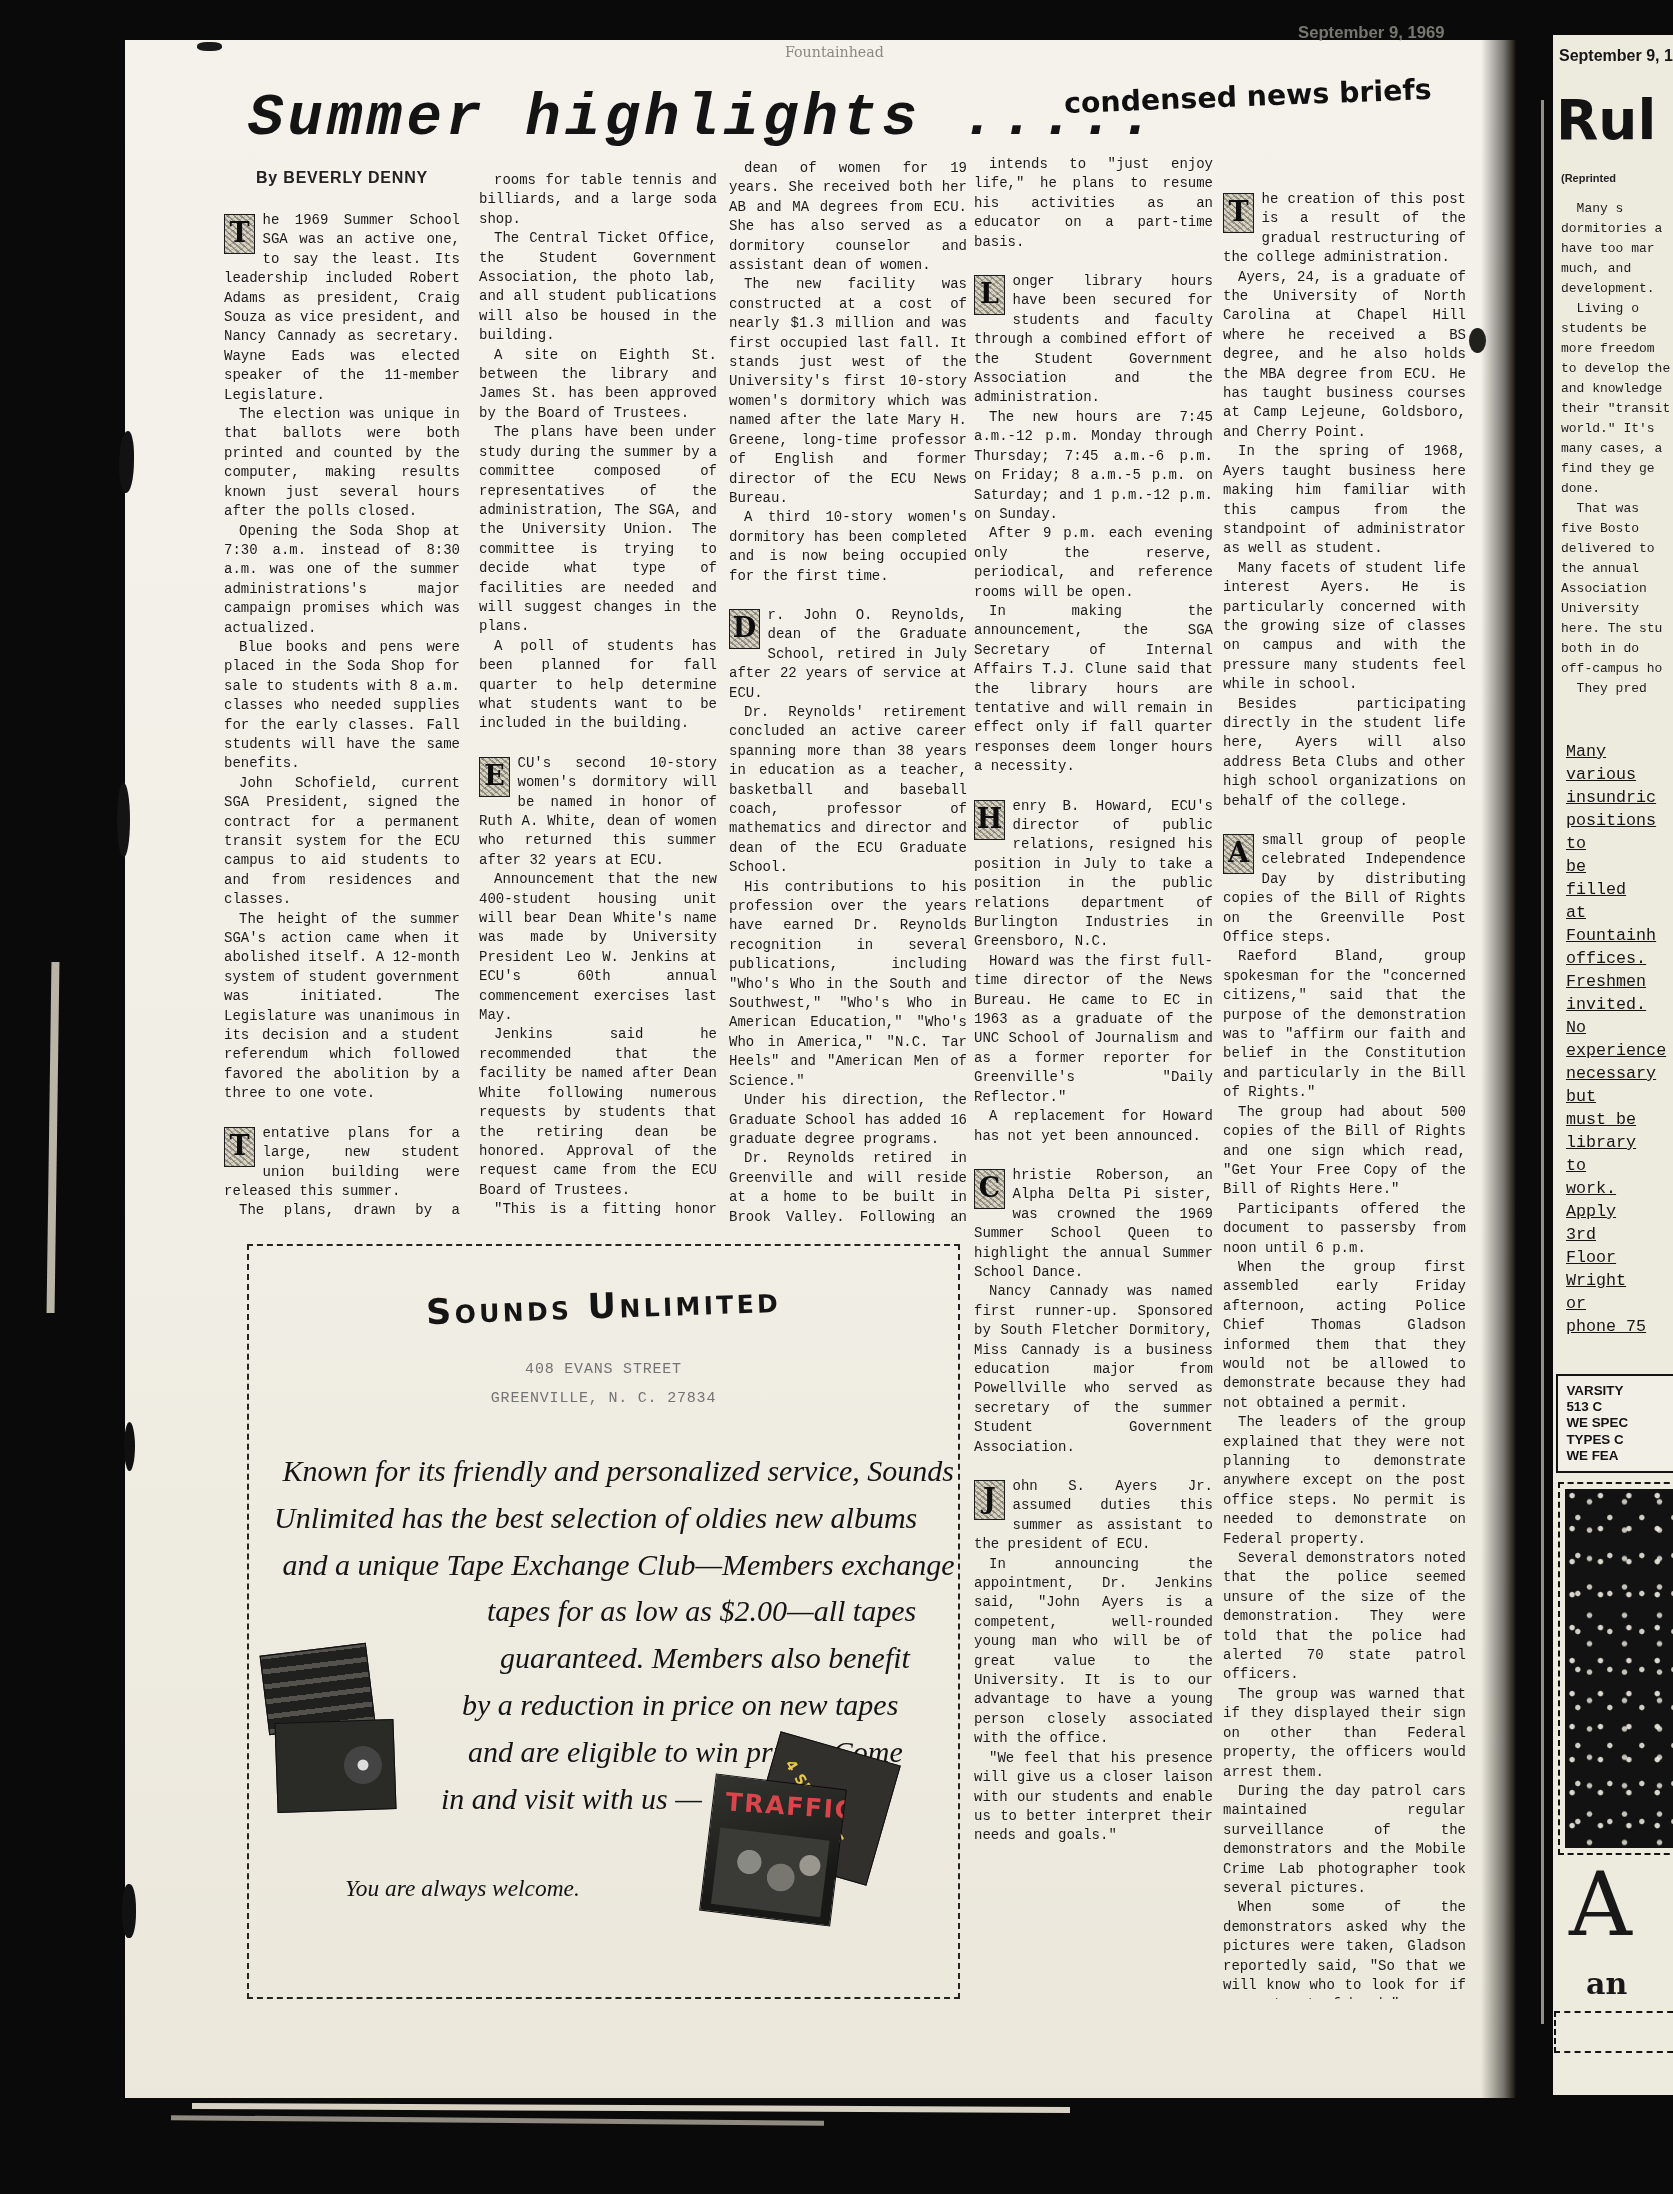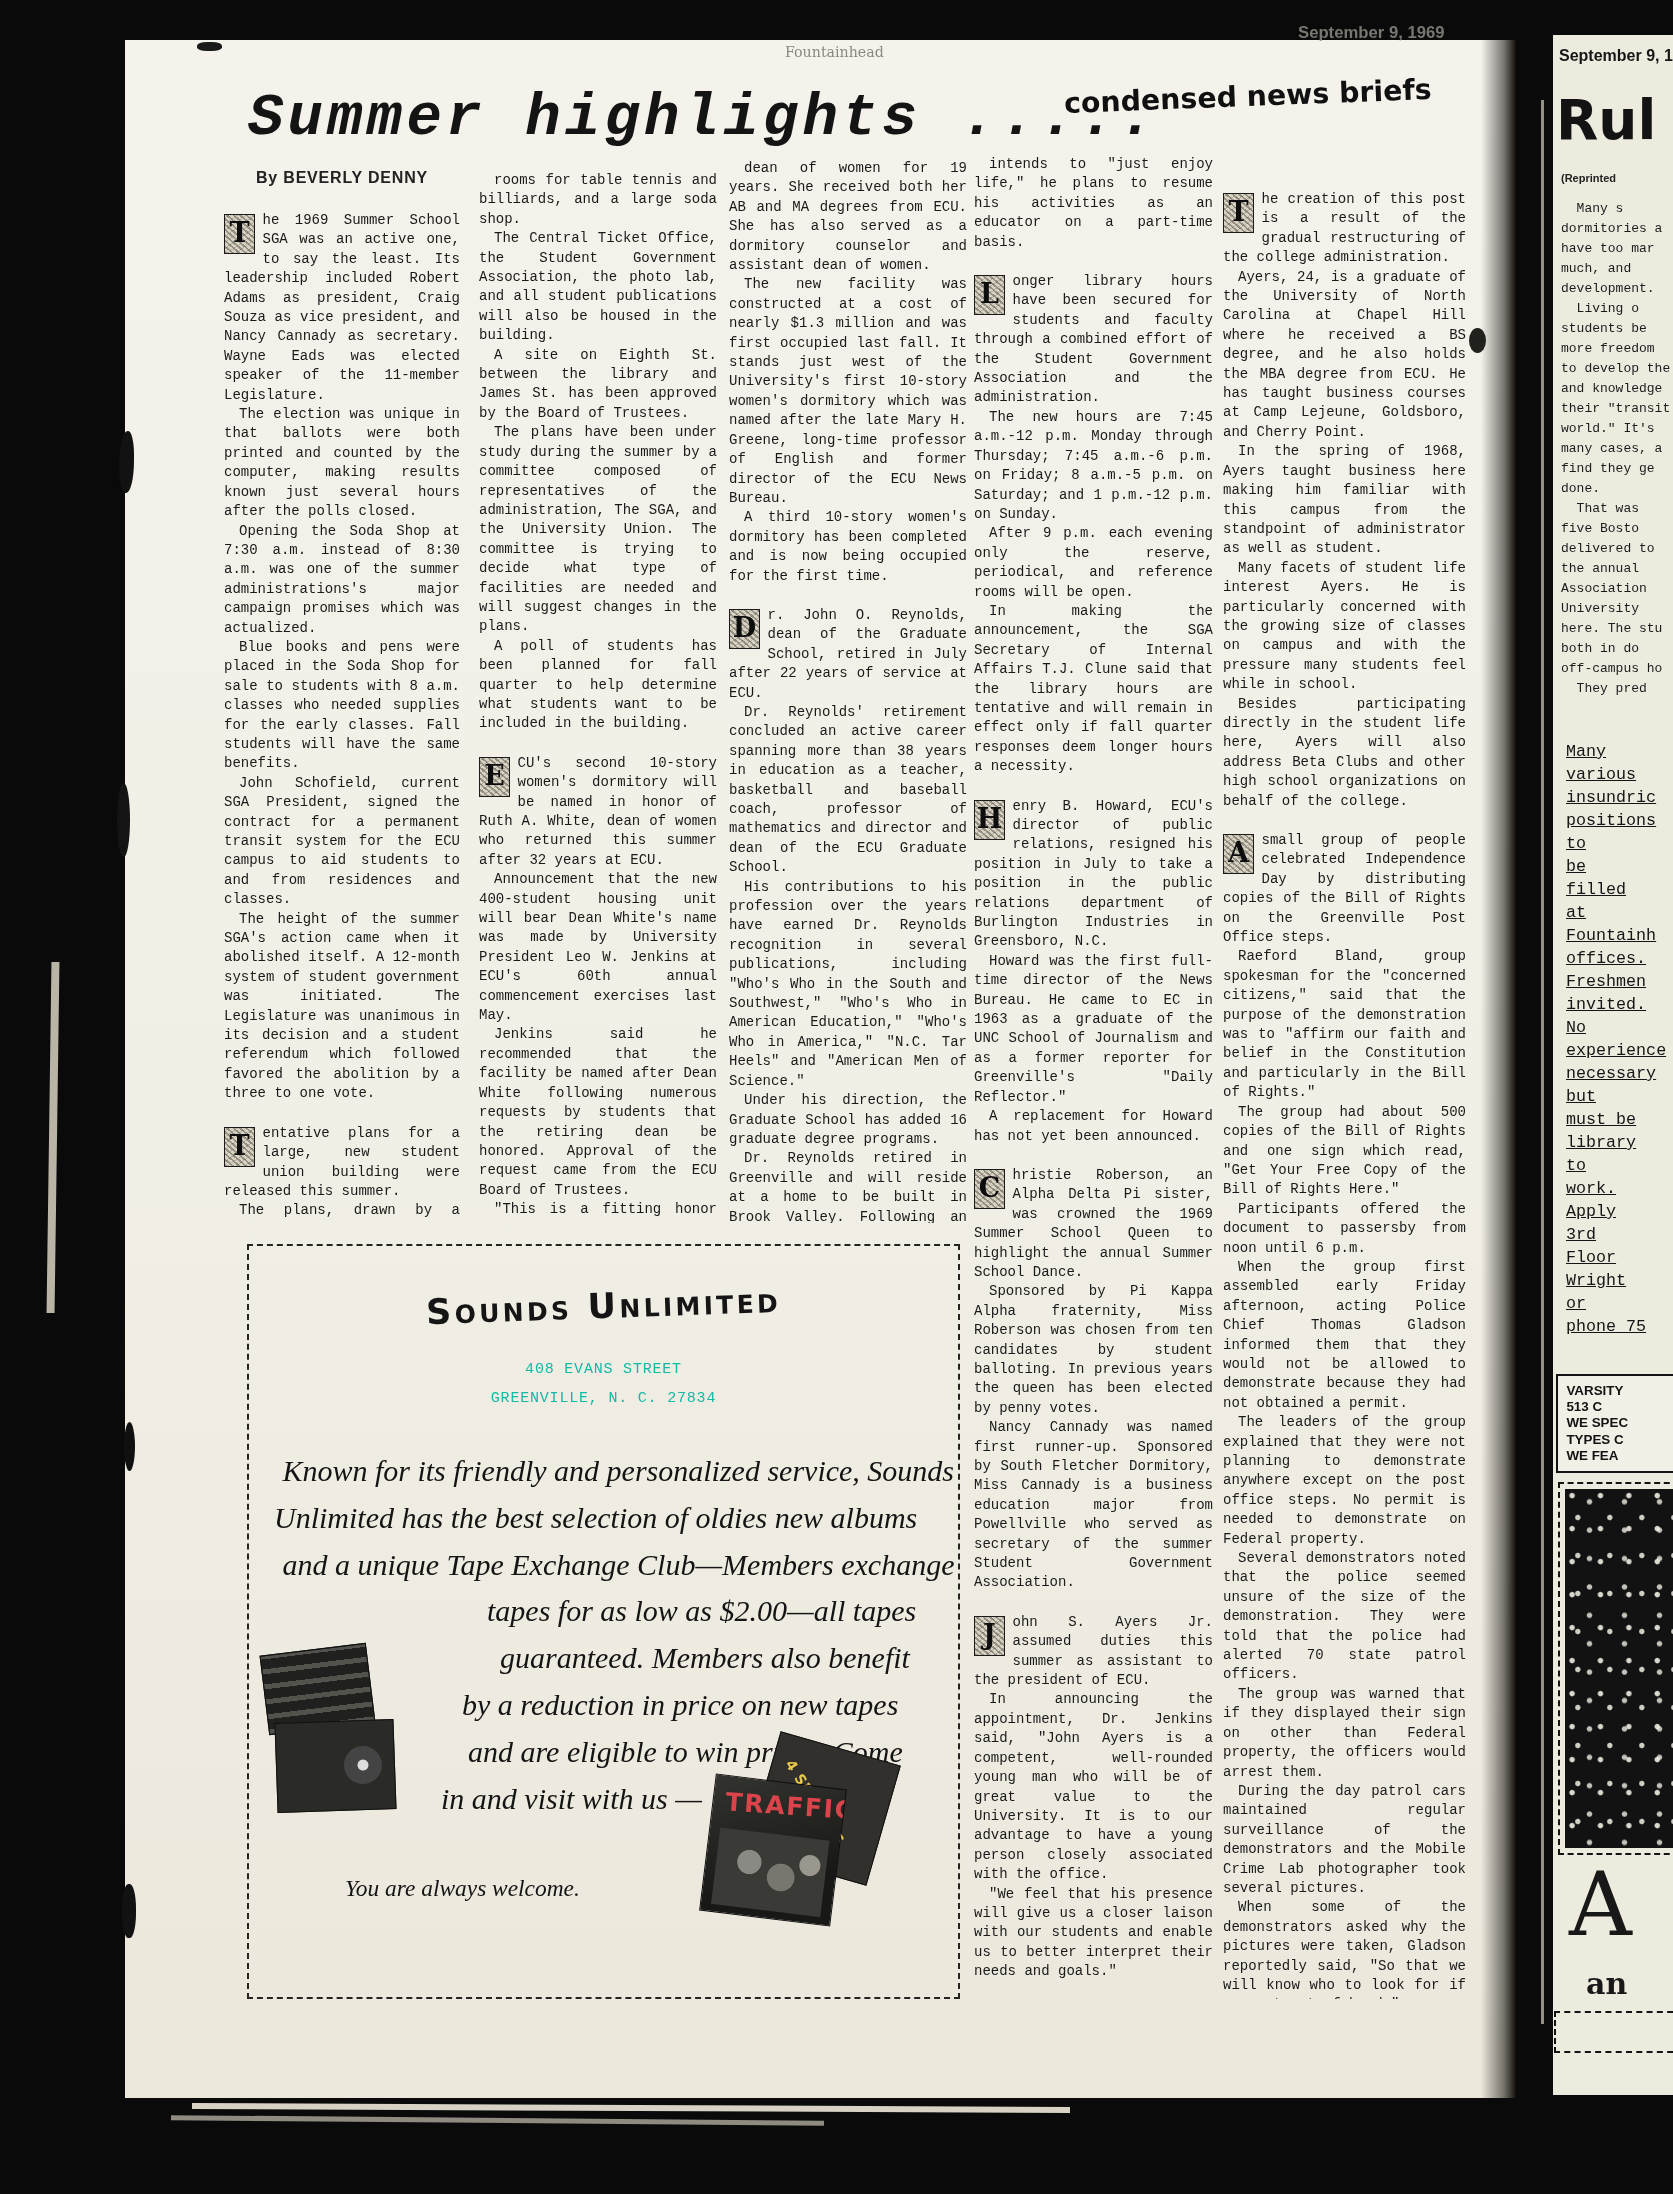--- a/index.html
+++ b/index.html
@@ -44,21 +44,21 @@
           font-family:"DejaVu Serif",serif;font-weight:bold;font-size:27px;line-height:35px;
           text-align:center;color:#0d0d0d;}
 
   
   .adbox{position:absolute;left:247px;top:1244px;width:713px;height:755px;
          border:2.5px dashed #23231f;box-sizing:border-box;}
   .ad-title{position:absolute;left:0;right:0;top:40px;text-align:center;
             font-family:"DejaVu Sans",sans-serif;font-variant:small-caps;font-weight:bold;
             font-size:35px;letter-spacing:3.3px;color:#151515;transform:rotate(-2deg);}
   .ad-addr{position:absolute;left:0;right:0;text-align:center;font-size:15px;letter-spacing:0.8px;
-           color:#14b8a6;font-family:"Liberation Mono",monospace;}
+           color:#737373;font-family:"Liberation Mono",monospace;}
   .ad-addr1{top:115px;}
   .ad-addr2{top:144px;}
   .ad-body{position:absolute;left:25px;top:211px;width:669px;font-family:"Liberation Serif",serif;}
   .ad-body .para{font-style:italic;font-size:30px;line-height:28.4px;margin:0 0 18.4px 0;
                  text-indent:0;text-align:left;color:#141414;white-space:nowrap;}
   .ad-closing{position:absolute;left:96px;top:629px;font-family:"Liberation Serif",serif;
               font-style:italic;font-size:23.4px;color:#141414;}
   .album{position:absolute;box-sizing:border-box;}
   .album-a{left:15px;top:403px;width:107px;height:80px;background:#20201e;border:1.7px solid #111;
            transform:rotate(-7deg);
@@ -169,21 +169,20 @@
 <div class="col col-4">
     <p class="para">intends to "just enjoy life," he plans to resume his activities as an educator on a part-time basis.</p>
     <p class="para has-ornate"><span class="ornate">L</span>onger library hours have been secured for students and faculty through a combined effort of the Student Government Association and the administration.</p>
     <p class="para">The new hours are 7:45 a.m.-12 p.m. Monday through Thursday; 7:45 a.m.-6 p.m. on Friday; 8 a.m.-5 p.m. on Saturday; and 1 p.m.-12 p.m. on Sunday.</p>
     <p class="para">After 9 p.m. each evening only the reserve, periodical, and reference rooms will be open.</p>
     <p class="para">In making the announcement, the SGA Secretary of Internal Affairs T.J. Clune said that the library hours are tentative and will remain in effect only if fall quarter responses deem longer hours a necessity.</p>
     <p class="para has-ornate"><span class="ornate">H</span>enry B. Howard, ECU's director of public relations, resigned his position in July to take a position in the public relations department of Burlington Industries in Greensboro, N.C.</p>
     <p class="para">Howard was the first full-time director of the News Bureau. He came to EC in 1963 as a graduate of the UNC School of Journalism and as a former reporter for Greenville's "Daily Reflector."</p>
     <p class="para">A replacement for Howard has not yet been announced.</p>
     <p class="para has-ornate"><span class="ornate">C</span>hristie Roberson, an Alpha Delta Pi sister, was crowned the 1969 Summer School Queen to highlight the annual Summer School Dance.</p>
-    <p class="para">Sponsored by Pi Kappa Alpha fraternity, Miss Roberson was chosen from ten candidates by student balloting. In previous years the queen has been elected by penny votes.</p>
     <p class="para">Nancy Cannady was named first runner-up. Sponsored by South Fletcher Dormitory, Miss Cannady is a business education major from Powellville who served as secretary of the summer Student Government Association.</p>
     <p class="para has-ornate"><span class="ornate">J</span>ohn S. Ayers Jr. assumed duties this summer as assistant to the president of ECU.</p>
     <p class="para">In announcing the appointment, Dr. Jenkins said, "John Ayers is a competent, well-rounded young man who will be of great value to the University. It is to our advantage to have a young person closely associated with the office.</p>
     <p class="para">"We feel that his presence will give us a closer laison with our students and enable us to better interpret their needs and goals."</p>
   </div>
 <div class="col col-5">
     <p class="para has-ornate"><span class="ornate">T</span>he creation of this post is a result of the gradual restructuring of the college administration.</p>
     <p class="para">Ayers, 24, is a graduate of the University of North Carolina at Chapel Hill where he received a BS degree, and he also holds the MBA degree from ECU. He has taught business courses at Camp Lejeune, Goldsboro, and Cherry Point.</p>
     <p class="para">In the spring of 1968, Ayers taught business here making him familiar with this campus from the standpoint of administrator as well as student.</p>
     <p class="para">Many facets of student life interest Ayers. He is particularly concerned with the growing size of classes on campus and with the pressure many students feel while in school.</p>

